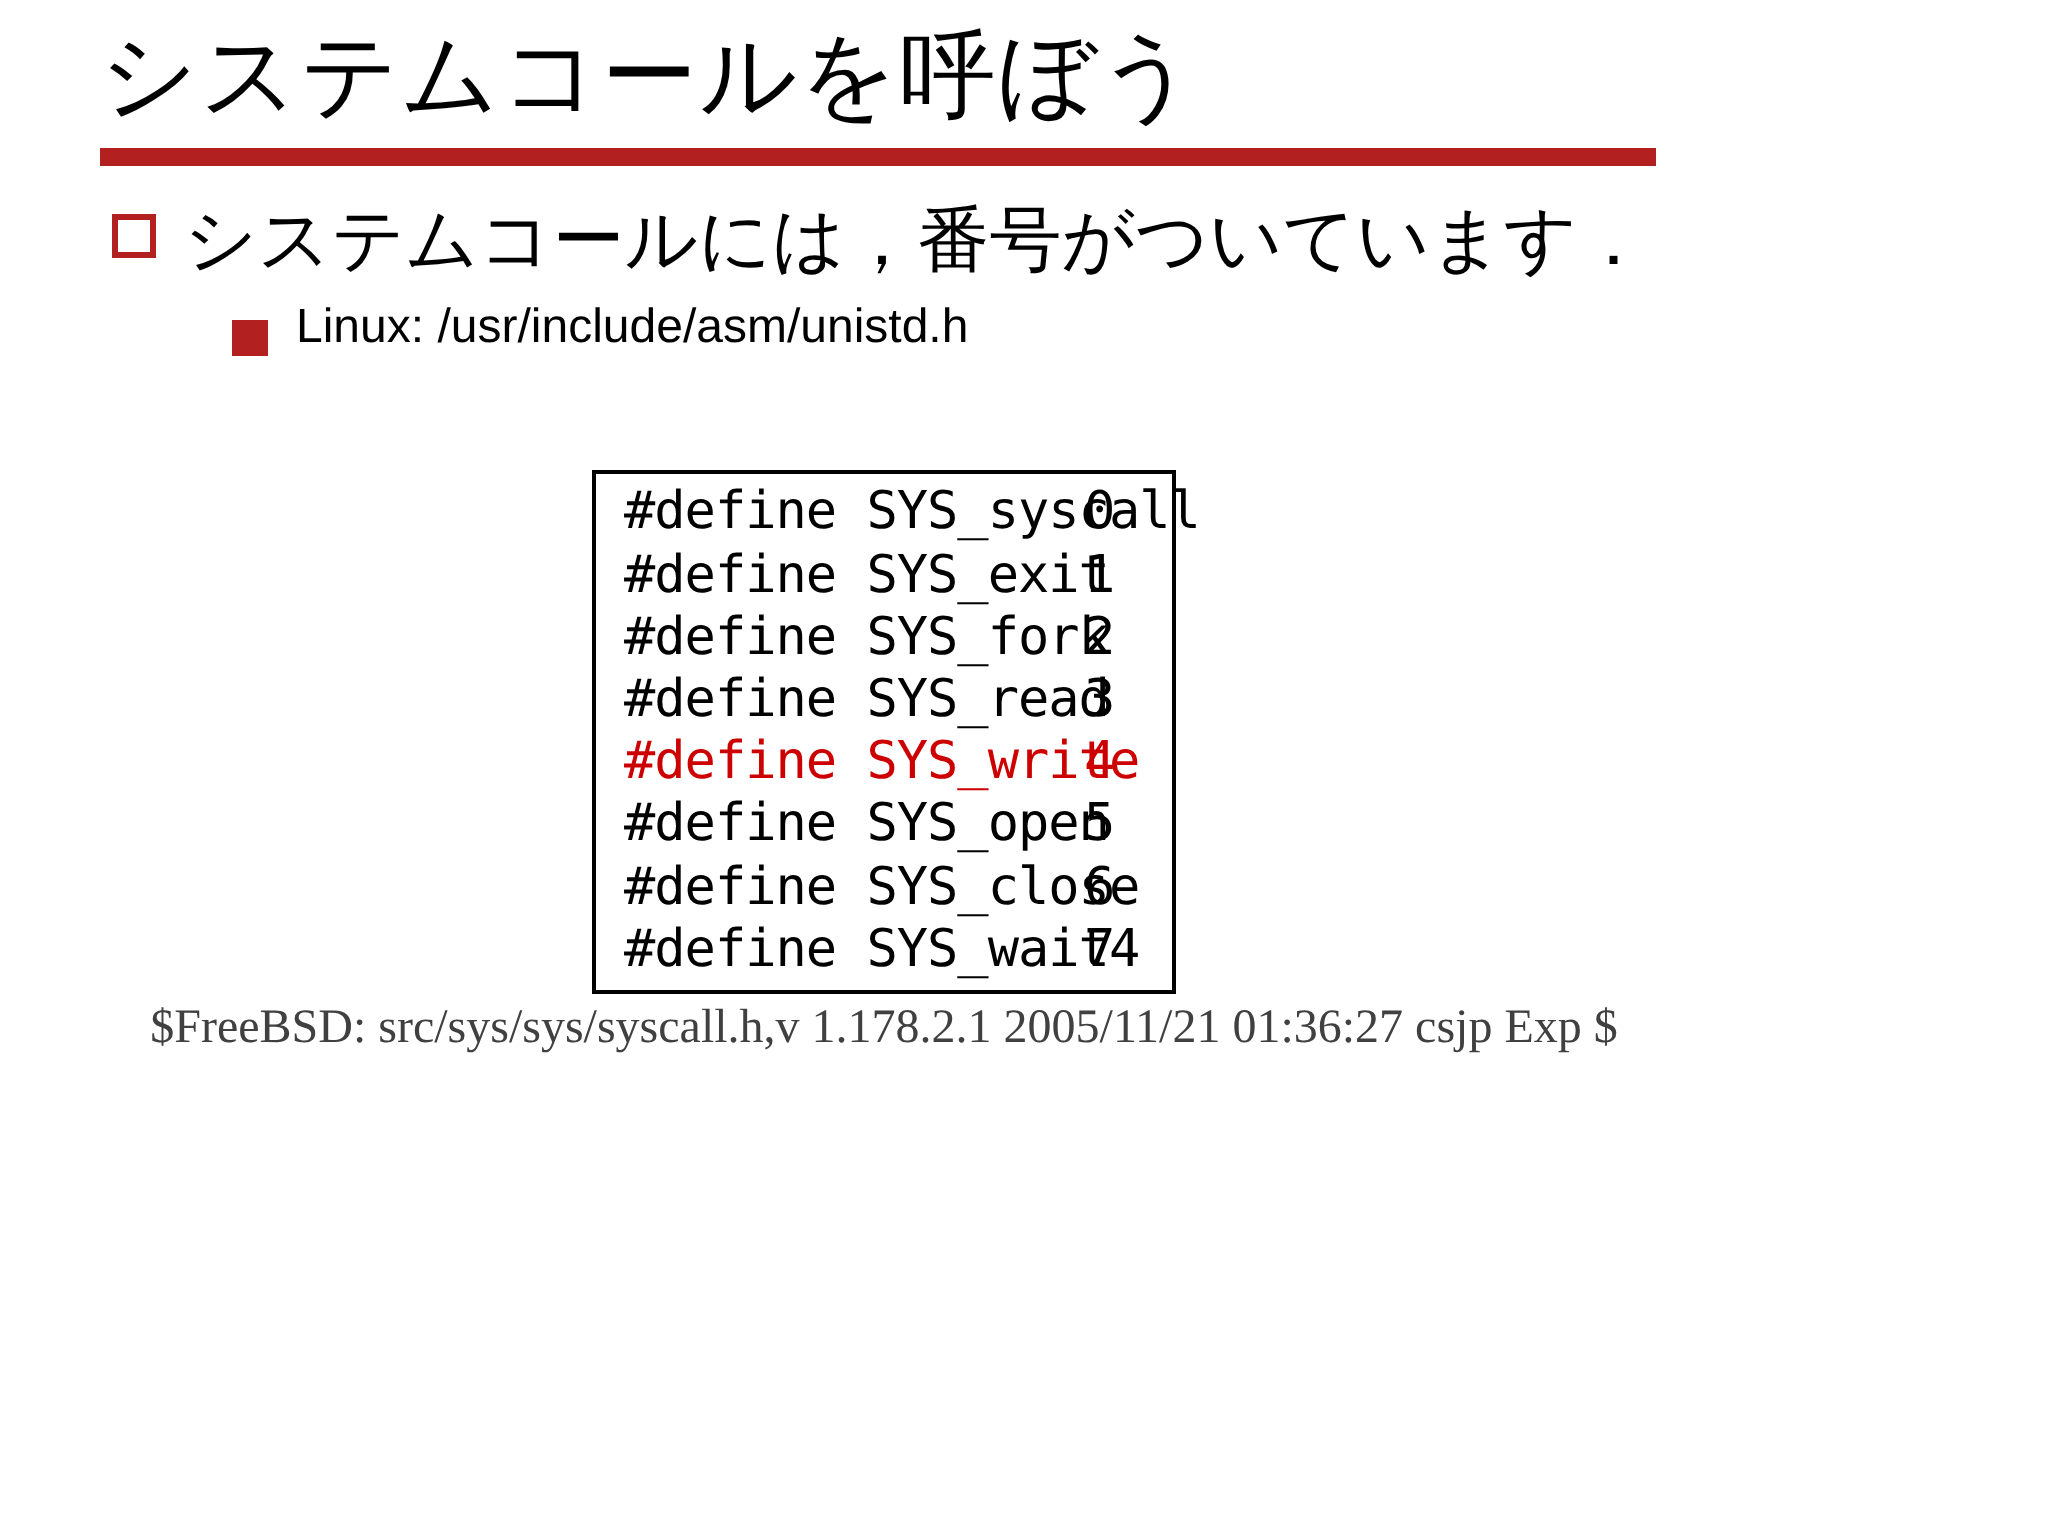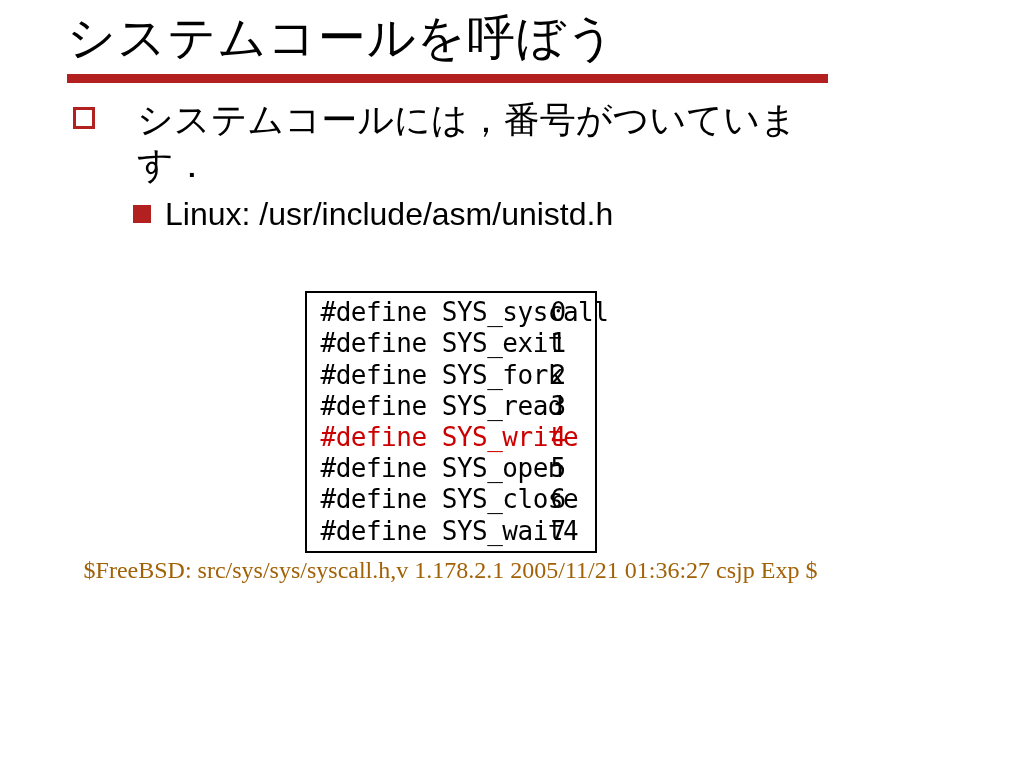--- a/index.html
+++ b/index.html
@@ -8,21 +8,21 @@
     width: 1024px;
     height: 768px;
     background: #ffffff;
     font-family: "Hiragino Kaku Gothic ProN", "Meiryo", "MS PGothic", sans-serif;
     color: #000;
   }
   .slide {
     box-sizing: border-box;
     width: 868px;
     height: 768px;
-    padding: 6px 40px 40px 67px;
+    padding: 6px 40px 40px 50px;
     position: relative;
   }
   .title {
     font-size: 48px;
     margin: 0 0 4px 0;
     font-weight: 400;
     letter-spacing: 1px;
   }
   .rule {
     height: 9px;
@@ -32,39 +32,38 @@
   }
   .body {
     padding-left: 6px;
   }
   .lvl1 {
     display: flex;
     align-items: flex-start;
     font-size: 36px;
     line-height: 1.25;
     margin-bottom: 6px;
-    gap: 28px;
   }
   .lvl1 .bullet-square-outline {
     display: inline-block;
     width: 22px;
     height: 22px;
     border: 3px solid #b22020;
     margin-top: 10px;
     margin-right: 14px;
     flex: 0 0 auto;
     box-sizing: border-box;
   }
   .lvl2-list {
     margin-left: 60px;
   }
   .lvl2 {
     display: flex;
     align-items: flex-start;
-    font-size: 32px;
+    font-size: 24px;
     line-height: 1.35;
   }
   .lvl2 .bullet-square-solid {
     display: inline-block;
     width: 18px;
     height: 18px;
     background: #b22020;
     margin-top: 12px;
     margin-right: 14px;
     flex: 0 0 auto;
@@ -91,21 +90,21 @@
     display: flex;
     white-space: pre;
   }
   .code-row .col-name { width: 230px; }
   .code-row .col-idx  { width: 30px; text-align: left; }
   .code-row.highlight { color: #cc0000; }
   .caption {
     margin-top: 4px;
     font-family: "Times New Roman", Times, serif;
     font-size: 24px;
-    color: #a16207;
+    color: #404040;
     text-align: center;
   }
 </style>
 </head>
 <body>
 
 <div class="slide">
 
   <h1 class="title">システムコールを呼ぼう</h1>
   <div class="rule"></div>

